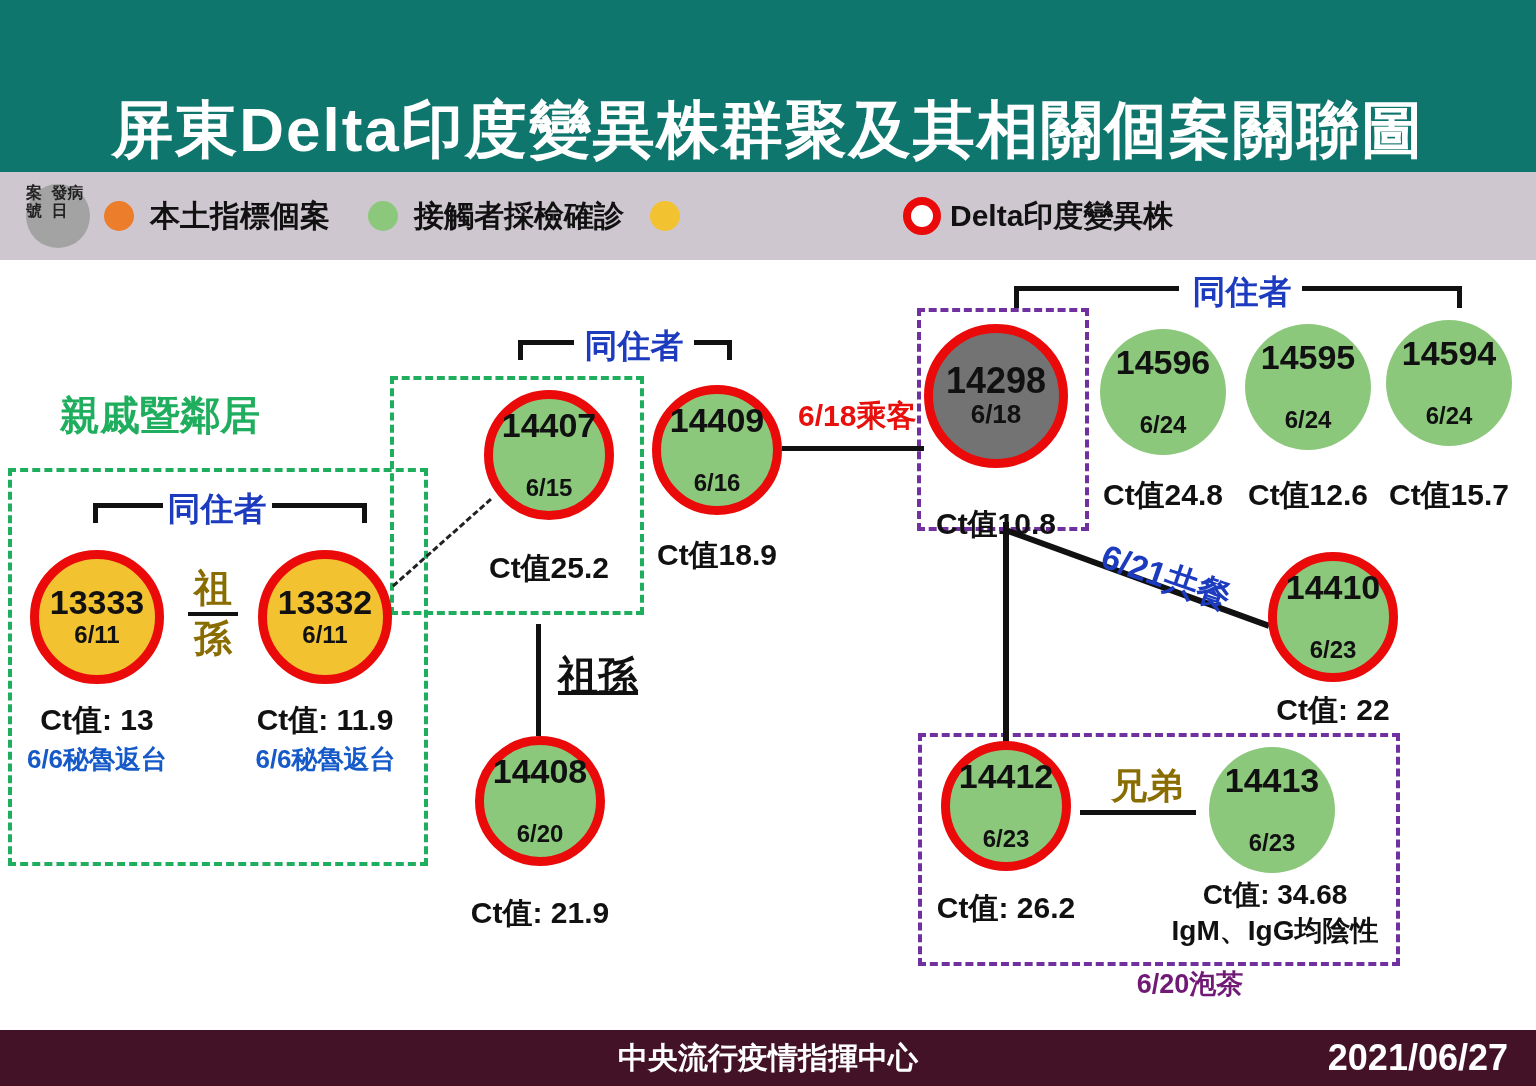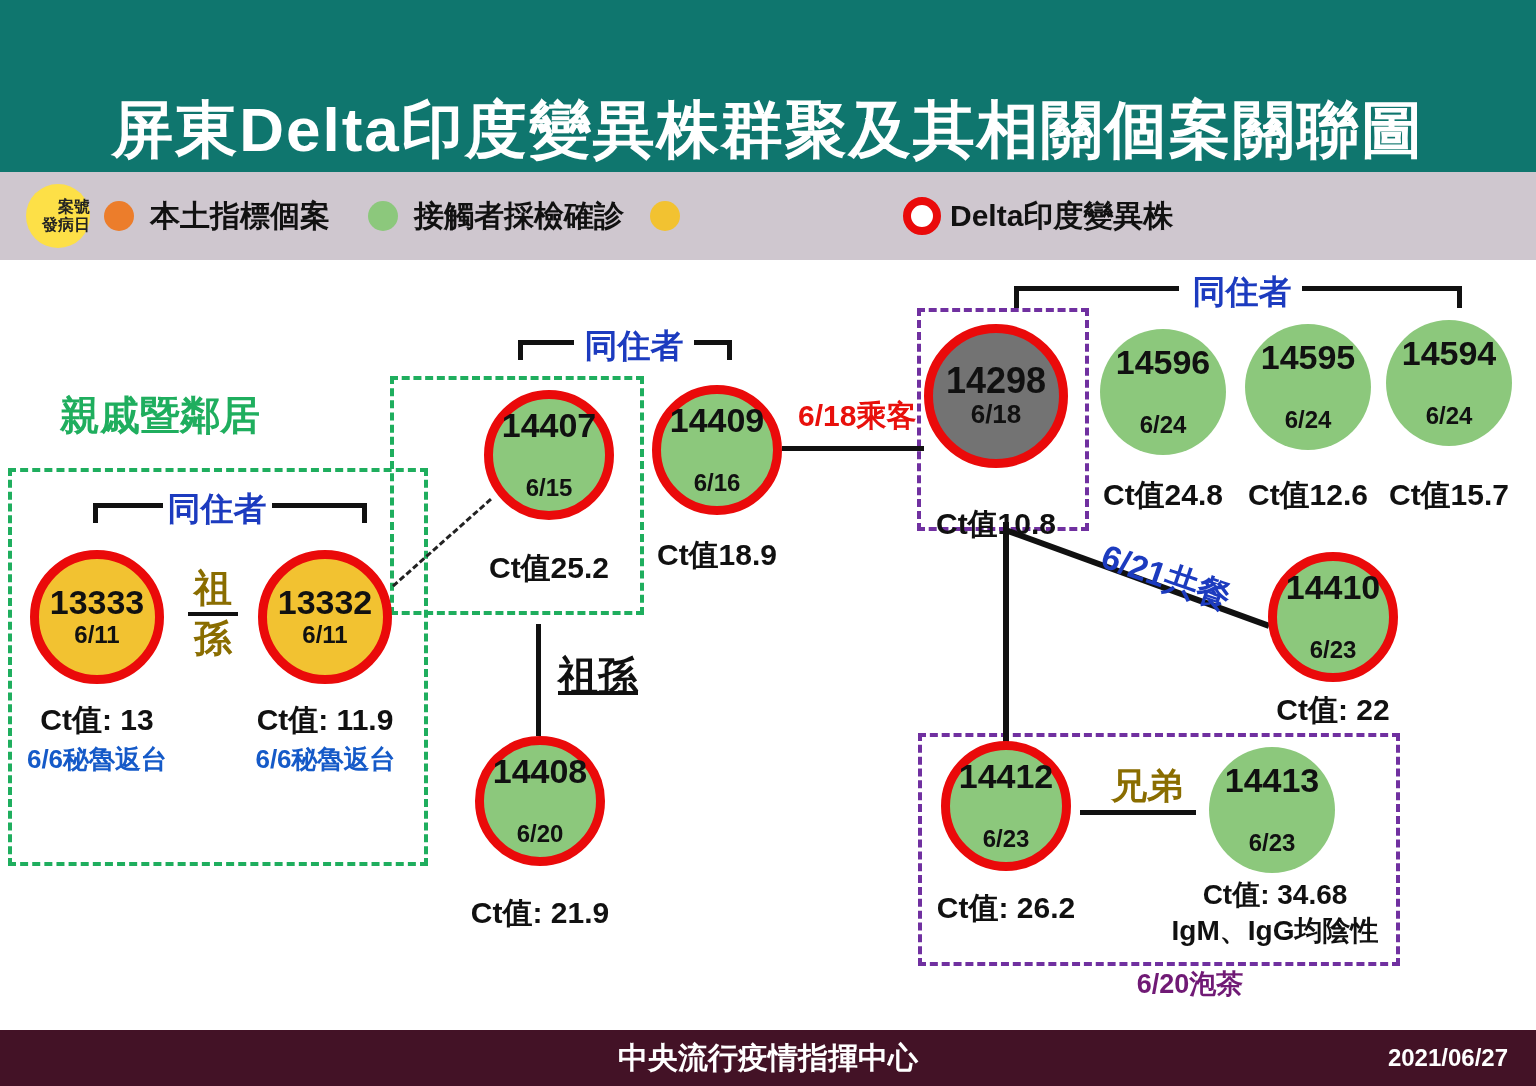--- a/index.html
+++ b/index.html
@@ -4,25 +4,25 @@
 <style>
   html,body{margin:0;padding:0;}
   body{font-family:"Liberation Sans","DejaVu Sans",sans-serif;}
   #page{position:relative;width:1536px;height:1086px;background:#ffffff;overflow:hidden;}
 
   
   .topbar{position:absolute;left:0;top:0;width:1536px;height:172px;background:#0f766e;display:flex;align-items:flex-end;justify-content:center;}
   .topbar h1{margin:0;color:#ffffff;font-size:62px;font-weight:bold;letter-spacing:2px;}
   .footbar{position:absolute;left:0;top:1030px;width:1536px;height:56px;background:#431226;}
   .footbar .org{position:absolute;left:0;width:100%;text-align:center;top:50%;transform:translateY(-50%);color:#fff;font-size:30px;font-weight:bold;}
-  .footbar .fdate{position:absolute;right:28px;top:50%;transform:translateY(-50%);color:#fff;font-size:24px;font-weight:bold;}
+  .footbar .fdate{position:absolute;right:28px;top:50%;transform:translateY(-50%);color:#fff;font-size:36px;font-weight:bold;}
 
   
   .legend{position:absolute;left:0;top:172px;width:1536px;height:88px;background:#cfc7cf;}
-  .legend .badge{position:absolute;left:26px;top:12px;width:64px;height:64px;border-radius:50%;background:#fde047;display:flex;flex-direction:column;align-items:flex-end;justify-content:center;}
+  .legend .badge{position:absolute;left:26px;top:12px;width:64px;height:64px;border-radius:50%;background:#a3a3a3;display:flex;align-items:flex-start;justify-content:center;}
   .legend .badge div{font-size:16px;font-weight:bold;color:#222;line-height:1.15;}
   .ldot{position:absolute;top:29px;width:30px;height:30px;border-radius:50%;}
   .lring{position:absolute;top:25px;width:22px;height:22px;border-radius:50%;background:#fff;border:8px solid #ea0a0a;}
   .llabel{position:absolute;top:50%;transform:translateY(-50%);font-size:30px;font-weight:bold;color:#111;}
 
   
   .node{position:absolute;border-radius:50%;display:flex;flex-direction:column;align-items:center;justify-content:center;box-sizing:border-box;}
   .delta{border:9px solid #ea0a0a;}
   .fill-green{background:#8cc87c;gap:31px;}
   .fill-yellow{background:#f2c231;}

